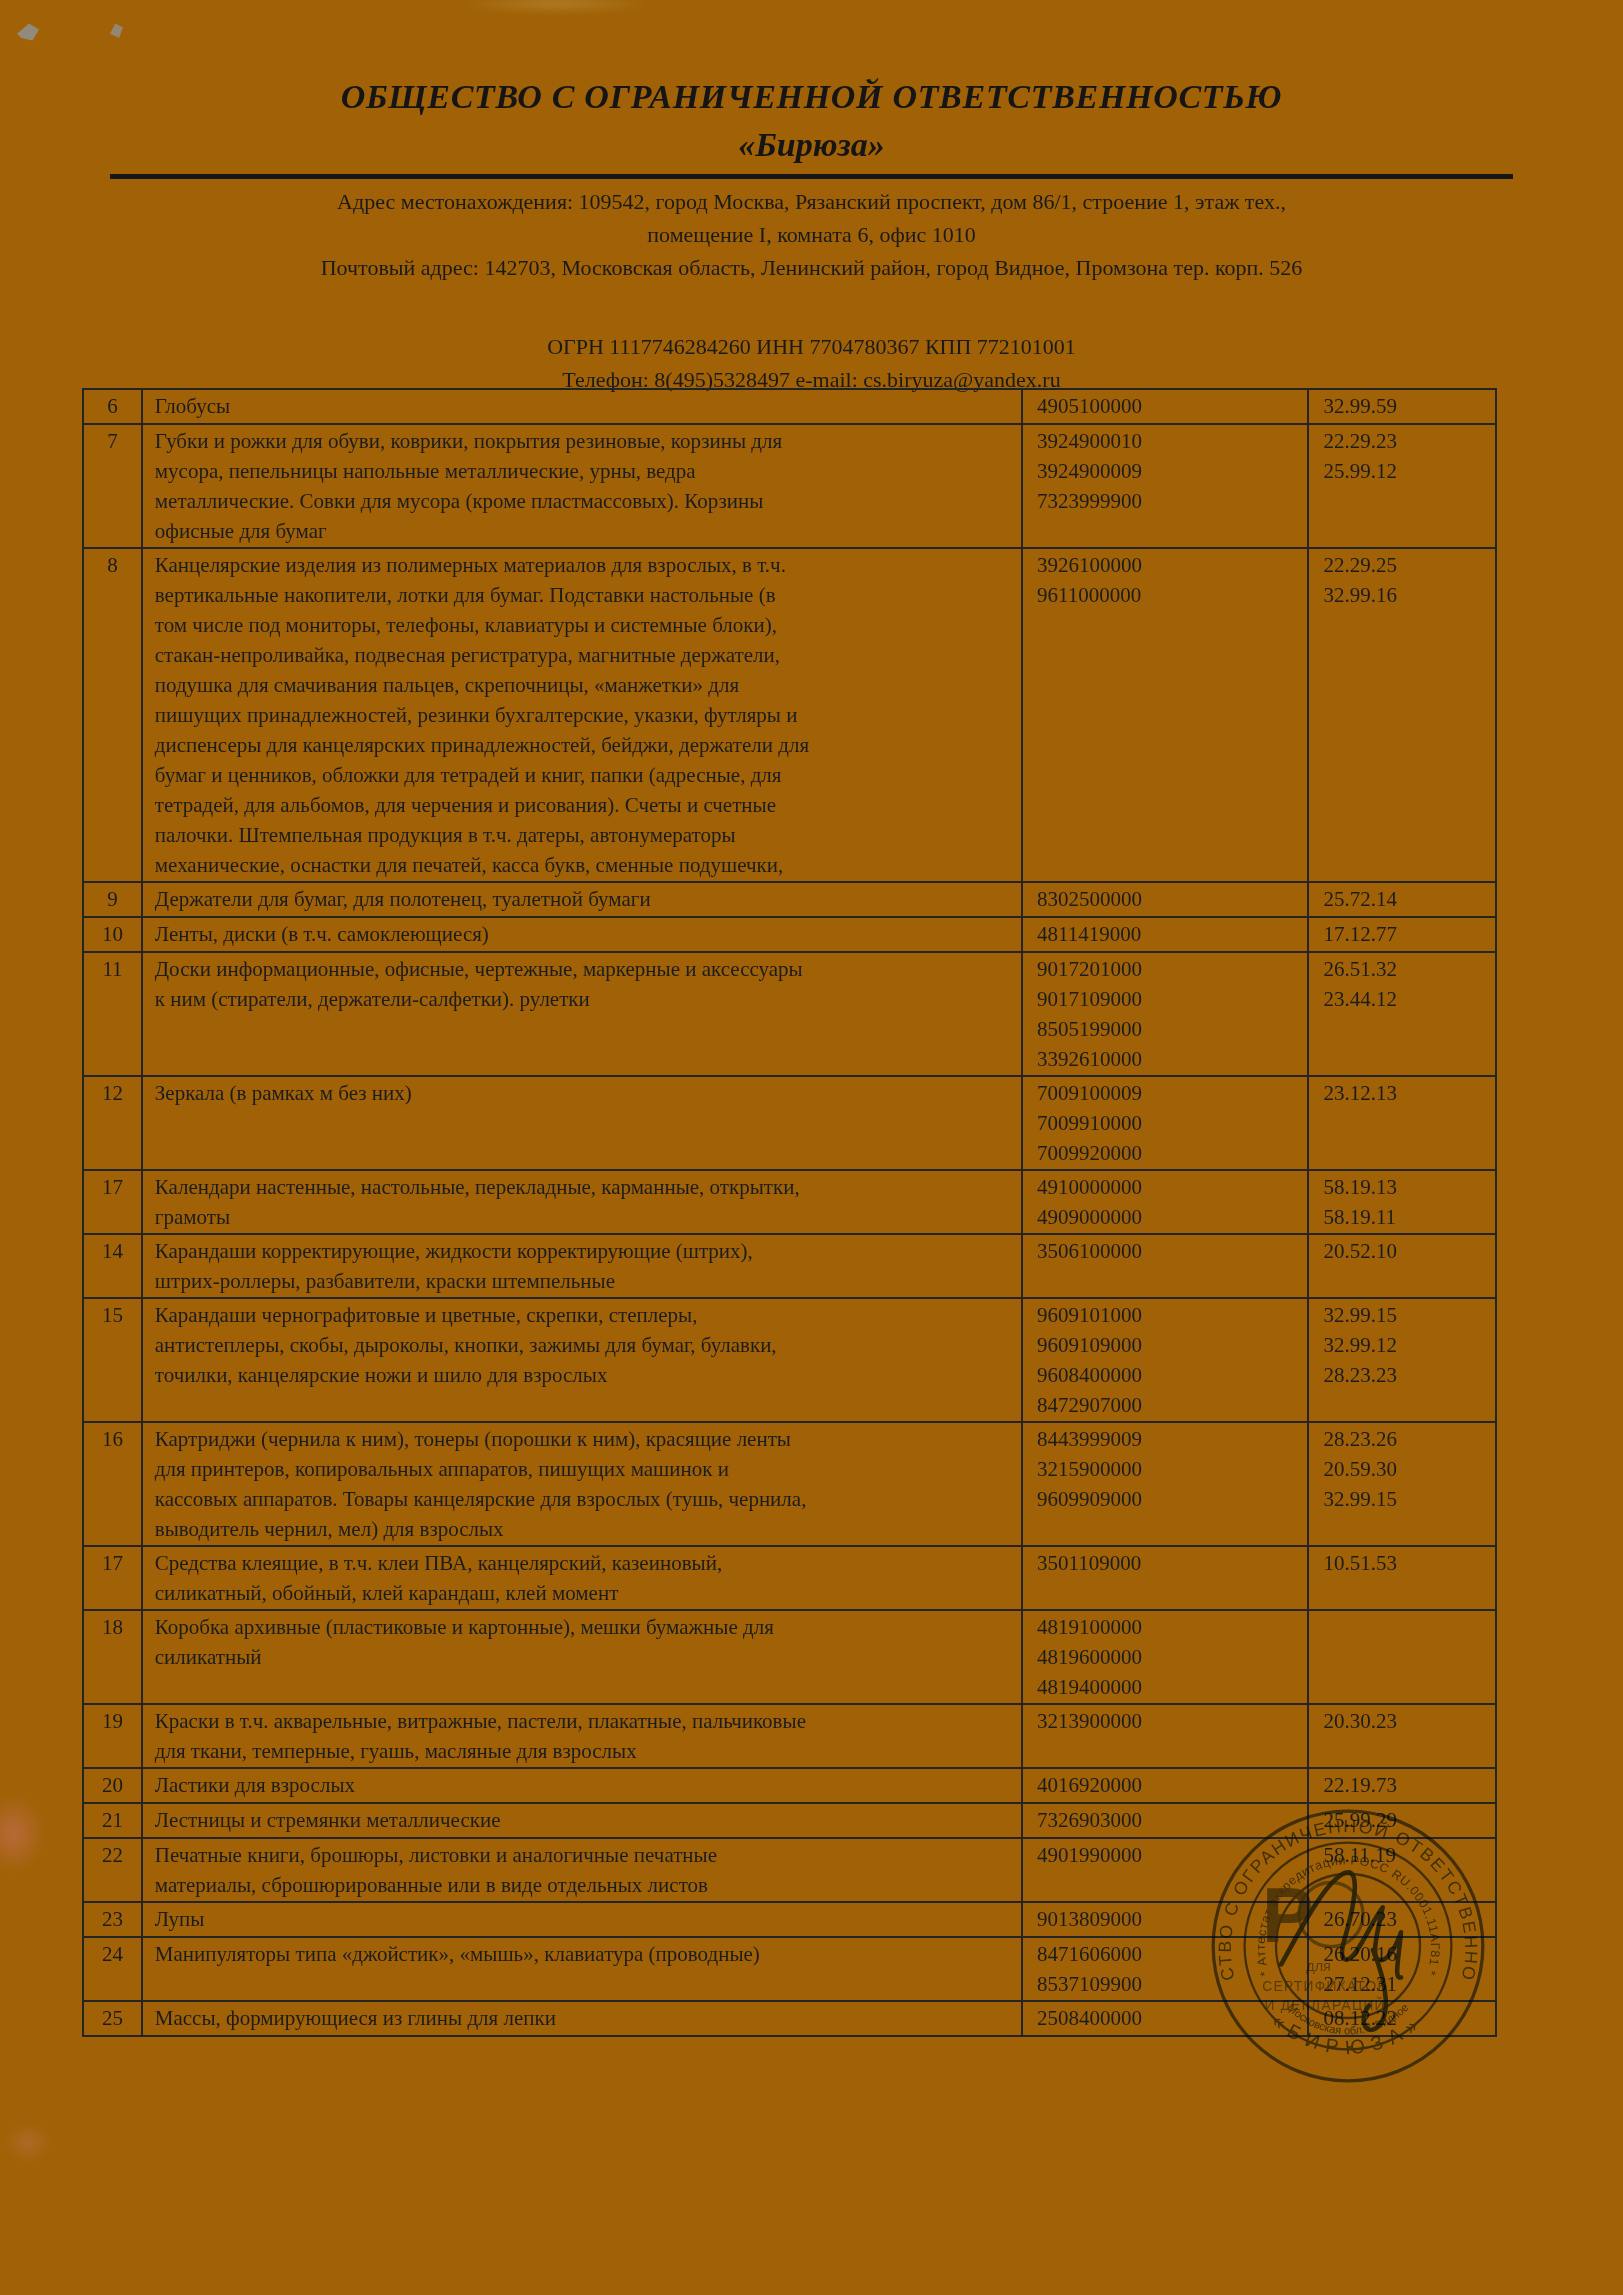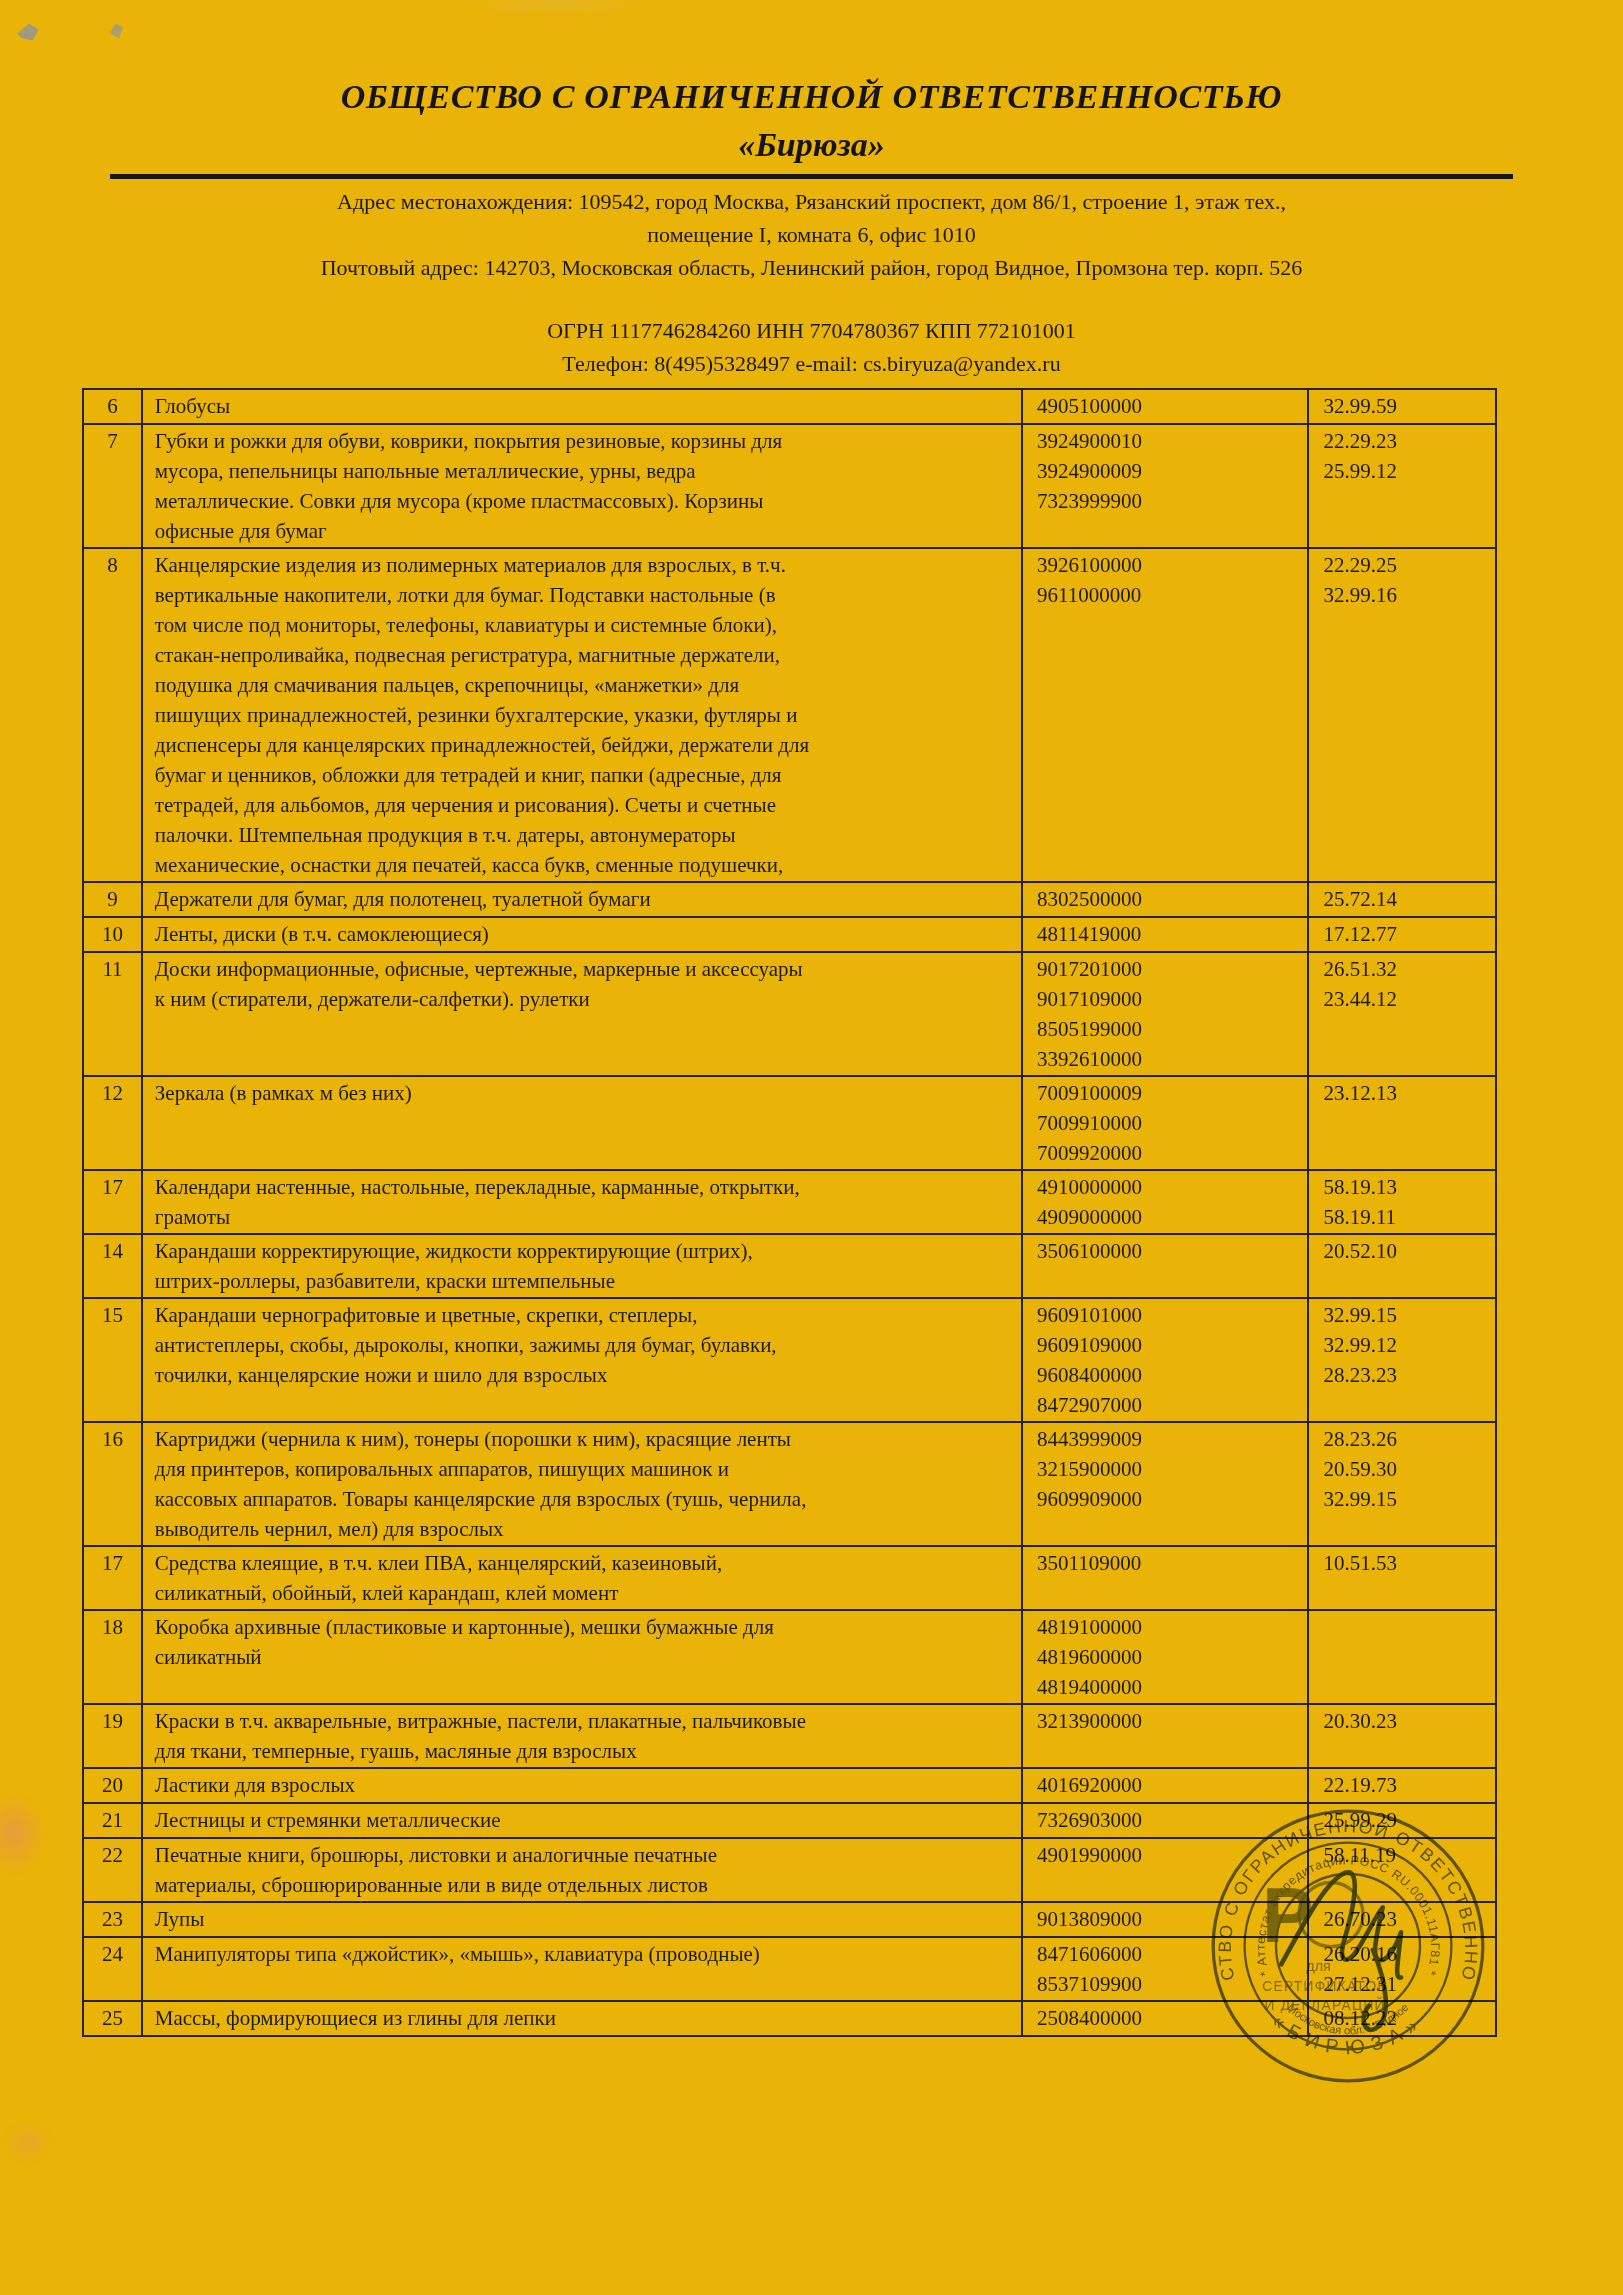--- a/index.html
+++ b/index.html
@@ -1,33 +1,33 @@
 <!DOCTYPE html>
 <html style="font-size:10.5px"><head>
 <meta charset="utf-8">
 <style>
   html,body{margin:0;padding:0;background:#e9e9e6;}
   .page{
     position:relative;
     width:1623px;height:2295px;
-    background:#eab308;
+    background:#a16207;
     font-family:"Liberation Serif", serif;
     color:#1c1c1c;
     overflow:hidden;
   }
   
   .header{position:absolute;top:73px;left:0;width:100%;text-align:center;}
   .org-type{
     font-size:34px;line-height:48px;font-weight:bold;font-style:italic;
     letter-spacing:0.7px;color:#151515;
   }
   .org-name{font-size:34px;line-height:48px;font-weight:bold;font-style:italic;color:#151515;}
   .rule{height:5.2px;background:#161616;width:1403px;margin:5.2px auto 5.2px auto;}
   .addr{font-size:22px;line-height:33px;color:#1a1a1a;}
-  .reg{margin-top:30px;}
+  .reg{margin-top:46px;}
   
   .ctable{
     position:absolute;left:82px;top:388px;width:1415px;
     border:2px solid #242424;border-bottom:none;
     box-sizing:border-box;background:transparent;
   }
   .trow{display:flex;border-bottom:2px solid #242424;min-height:33px;}
   .tcell{box-sizing:border-box;padding-top:1.3px;padding-bottom:0.7px;}
   .cnum{width:59px;text-align:center;border-right:2px solid #242424;font-size:21px;line-height:30px;}
   .cdesc{width:880px;padding-left:11.8px;padding-right:19px;border-right:2px solid #242424;}

